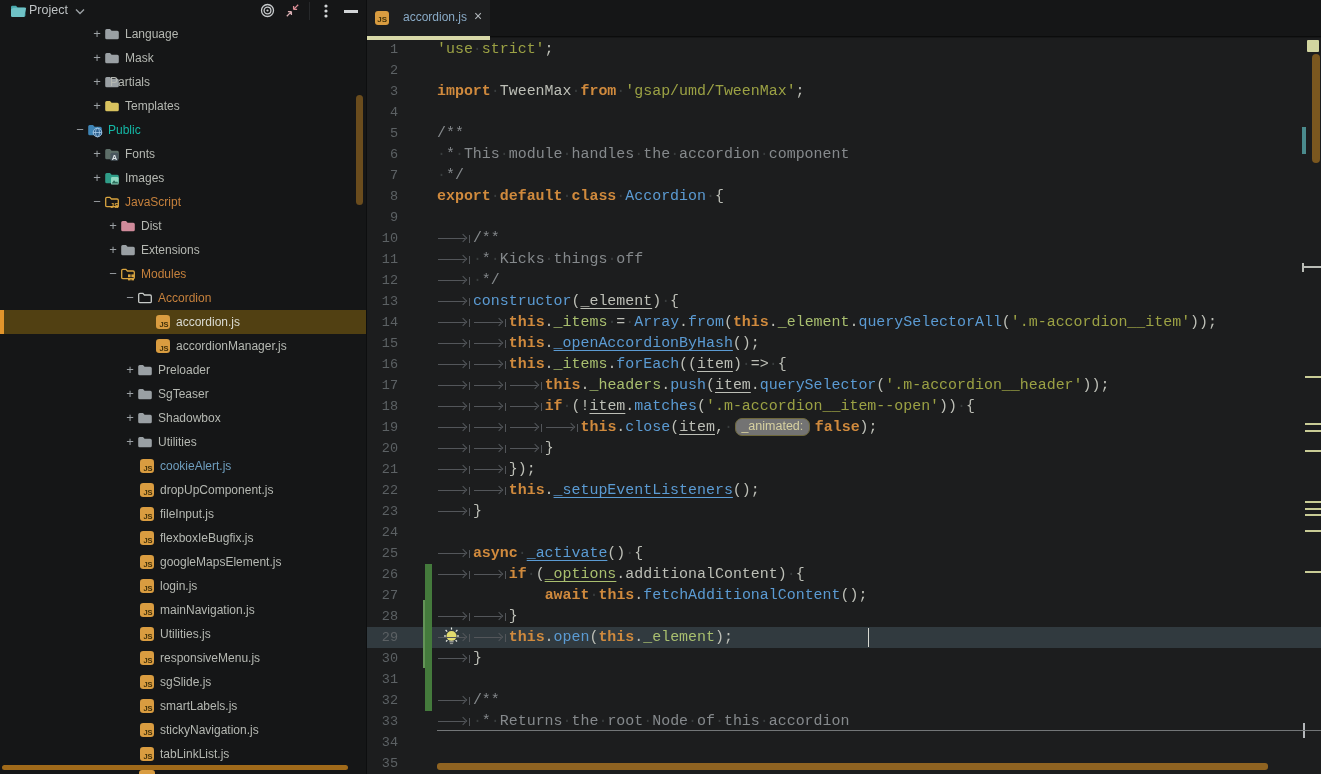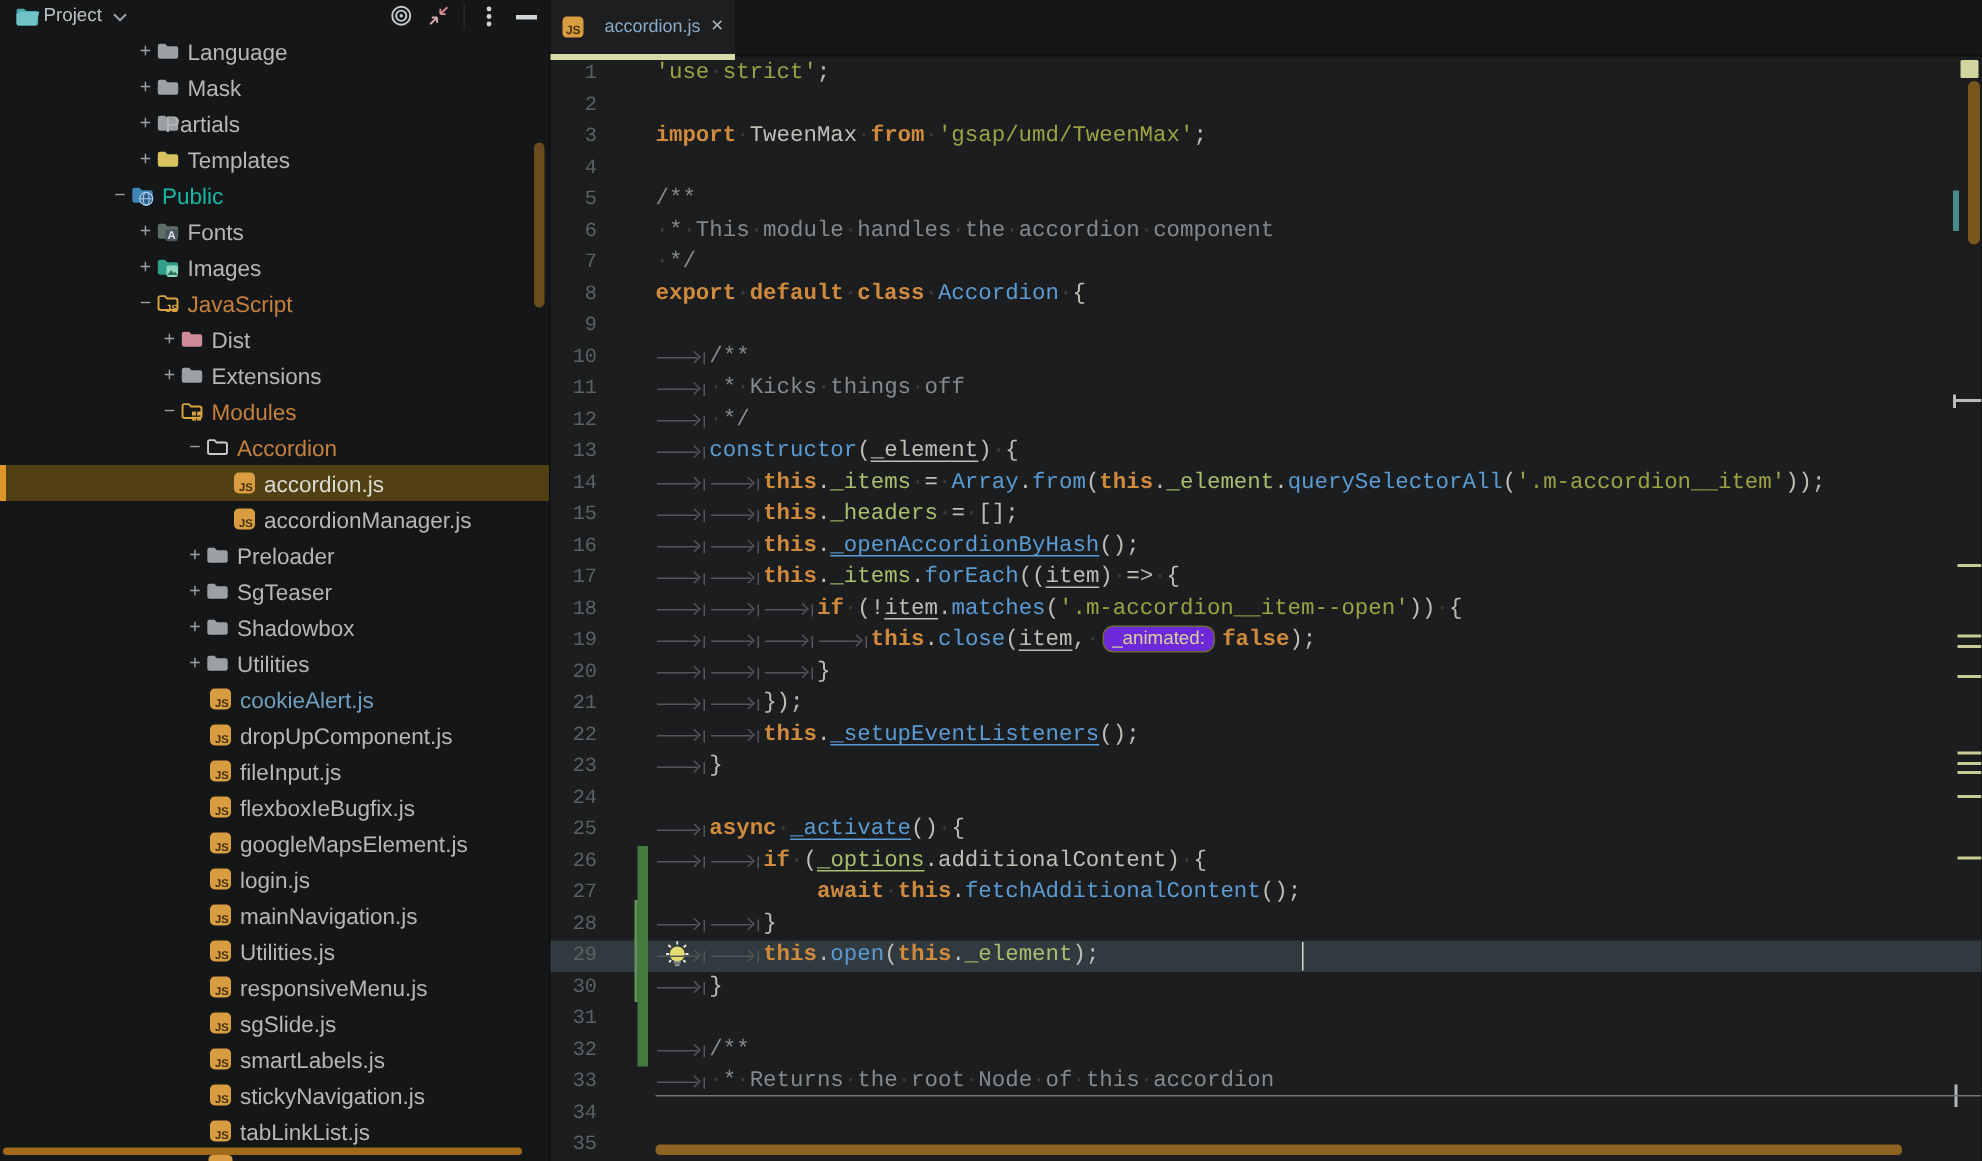--- a/index.html
+++ b/index.html
@@ -8,21 +8,21 @@
 
 
 #tree { position:absolute; left:0; top:0; width:366px; height:774px; background:#151617; }
 #phead { position:absolute; left:0; top:0; width:366px; height:22px; }
 #phead .ptitle { position:absolute; left:29px; top:3px; font-size:12.5px; color:#bec2c4; }
 .trow { position:absolute; left:0; width:366px; height:24px; }
 .trow.sel { background:#514012; }
 .exp { position:absolute; top:4px; width:12px; text-align:center; color:#9ba0a4; font-size:13px; }
 .ticon { position:absolute; top:4px; width:16px; height:16px; }
 .ticon svg { display:block; }
-.tname { position:absolute; top:4.5px; font-size:15px; color:#b5b8b2; white-space:nowrap; }
+.tname { position:absolute; top:4.5px; font-size:12px; color:#b5b8b2; white-space:nowrap; }
 #selstrip { position:absolute; left:0; top:310px; width:4px; height:24px; background:#e2952b; }
 #tvscroll { position:absolute; left:356px; top:95px; width:7px; height:110px; background:#6a4c1d; border-radius:3.5px; }
 #thscroll { position:absolute; left:2px; top:765px; width:346px; height:5px; background:#a06a1a; border-radius:2.5px; }
 #partialrow { position:absolute; left:139px; top:770px; width:16px; height:4px; background:#d99c40; border-radius:3px 3px 0 0; }
 
 
 #divider { position:absolute; left:366px; top:0; width:1px; height:774px; background:#0d0e0f; }
 
 
 #editor { position:absolute; left:367px; top:0; width:954px; height:774px; background:#151617; }
@@ -52,21 +52,21 @@
 .bu { color:#5b9bd3; text-decoration:underline; text-decoration-skip-ink:none; text-underline-offset:3px; }
 .f { color:#a9bf6f; }
 .fu { color:#a9bf6f; text-decoration:underline; text-decoration-skip-ink:none; text-underline-offset:3px; }
 .p { color:#bdbfb7; text-decoration:underline; text-decoration-skip-ink:none; text-underline-offset:3px; }
 #code i { color:#393d3e; font-style:normal; }
 .t { display:inline-block; width:35.886px; height:21px; position:relative; vertical-align:top; }
 .t::before { content:""; position:absolute; left:1px; right:8px; top:10.2px; height:1.2px; background:#53565a; }
 .t::after { content:""; position:absolute; right:6.5px; top:7.8px; width:5px; height:5px;
   border-top:1.2px solid #53565a; border-right:1.2px solid #53565a; transform:rotate(45deg); }
 .t b { position:absolute; right:2.5px; top:7px; width:1.4px; height:8px; background:#53565a; }
-.hint { display:inline-block; background:#6d28d9; color:#d6d0a0;
+.hint { display:inline-block; background:#737373; color:#d6d0a0;
   font-family:"Liberation Sans", sans-serif; font-size:12.5px; font-weight:normal;
   border:1px solid #6e683c; border-radius:7px; padding:0.5px 5.5px; margin-left:2px; margin-right:5px;
   vertical-align:0.5px; line-height:15px; }
 
 #greenbar { position:absolute; left:425px; top:563.5px; width:7px; height:147px; background:#447a3c; }
 #greenbar2 { position:absolute; left:422.5px; top:600px; width:2px; height:68px; background:#639457; }
 #caret { position:absolute; left:867.5px; top:628px; width:1.6px; height:19px; background:#d8d9d2; }
 
 #hscroll { position:absolute; left:437px; top:763px; width:831px; height:6.5px; background:rgba(172,118,34,0.8); border-radius:3px; }
 #sq { position:absolute; left:1307px; top:40px; width:12px; height:12px; background:#d2d5a0; border-radius:1px; }
@@ -479,23 +479,23 @@
 <div class="cl"><span class="c">/**</span></div>
 <div class="cl"><i>·</i><span class="c">*</span><i>·</i><span class="c">This</span><i>·</i><span class="c">module</span><i>·</i><span class="c">handles</span><i>·</i><span class="c">the</span><i>·</i><span class="c">accordion</span><i>·</i><span class="c">component</span></div>
 <div class="cl"><i>·</i><span class="c">*/</span></div>
 <div class="cl"><span class="k">export</span><i>·</i><span class="k">default</span><i>·</i><span class="k">class</span><i>·</i><span class="b">Accordion</span><i>·</i>{</div>
 <div class="cl"></div>
 <div class="cl"><span class="t"><b></b></span><span class="c">/**</span></div>
 <div class="cl"><span class="t"><b></b></span><i>·</i><span class="c">*</span><i>·</i><span class="c">Kicks</span><i>·</i><span class="c">things</span><i>·</i><span class="c">off</span></div>
 <div class="cl"><span class="t"><b></b></span><i>·</i><span class="c">*/</span></div>
 <div class="cl"><span class="t"><b></b></span><span class="b">constructor</span>(<span class="p">_element</span>)<i>·</i>{</div>
 <div class="cl"><span class="t"><b></b></span><span class="t"><b></b></span><span class="k">this</span>.<span class="f">_items</span><i>·</i>=<i>·</i><span class="b">Array</span>.<span class="b">from</span>(<span class="k">this</span>.<span class="f">_element</span>.<span class="b">querySelectorAll</span>(<span class="s">'.m-accordion__item'</span>));</div>
-<div class="cl"><span class="t"><b></b></span><span class="t"><b></b></span><span class="k">this</span>.<span class="f">_headers</span><i>·</i>=<i>·</i>[];</div>
 <div class="cl"><span class="t"><b></b></span><span class="t"><b></b></span><span class="k">this</span>.<span class="bu">_openAccordionByHash</span>();</div>
 <div class="cl"><span class="t"><b></b></span><span class="t"><b></b></span><span class="k">this</span>.<span class="f">_items</span>.<span class="b">forEach</span>((<span class="p">item</span>)<i>·</i>=&gt;<i>·</i>{</div>
+<div class="cl"><span class="t"><b></b></span><span class="t"><b></b></span><span class="t"><b></b></span><span class="k">this</span>.<span class="f">_headers</span>.<span class="b">push</span>(<span class="p">item</span>.<span class="b">querySelector</span>(<span class="s">'.m-accordion__header'</span>));</div>
 <div class="cl"><span class="t"><b></b></span><span class="t"><b></b></span><span class="t"><b></b></span><span class="k">if</span><i>·</i>(!<span class="p">item</span>.<span class="b">matches</span>(<span class="s">'.m-accordion__item--open'</span>))<i>·</i>{</div>
 <div class="cl"><span class="t"><b></b></span><span class="t"><b></b></span><span class="t"><b></b></span><span class="t"><b></b></span><span class="k">this</span>.<span class="b">close</span>(<span class="p">item</span>,<i>·</i><span class="hint">_animated:</span><span class="k">false</span>);</div>
 <div class="cl"><span class="t"><b></b></span><span class="t"><b></b></span><span class="t"><b></b></span>}</div>
 <div class="cl"><span class="t"><b></b></span><span class="t"><b></b></span>});</div>
 <div class="cl"><span class="t"><b></b></span><span class="t"><b></b></span><span class="k">this</span>.<span class="bu">_setupEventListeners</span>();</div>
 <div class="cl"><span class="t"><b></b></span>}</div>
 <div class="cl"></div>
 <div class="cl"><span class="t"><b></b></span><span class="k">async</span><i>·</i><span class="bu">_activate</span>()<i>·</i>{</div>
 <div class="cl"><span class="t"><b></b></span><span class="t"><b></b></span><span class="k">if</span><i>·</i>(<span class="fu">_options</span>.additionalContent)<i>·</i>{</div>
 <div class="cl"><span style="display:inline-block;width:107.658px"></span><span class="k">await</span><i>·</i><span class="k">this</span>.<span class="b">fetchAdditionalContent</span>();</div>

